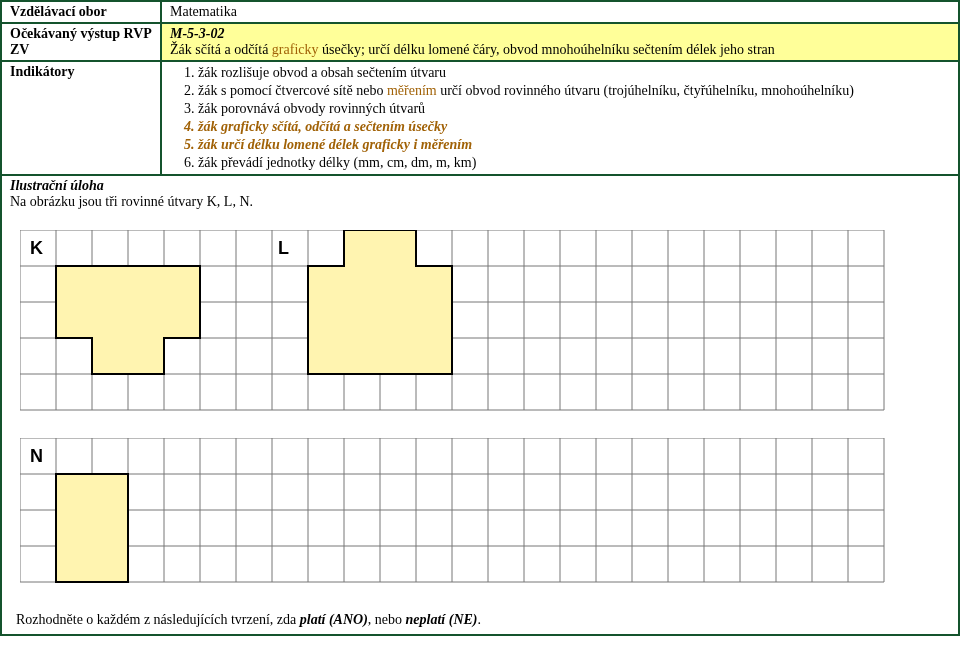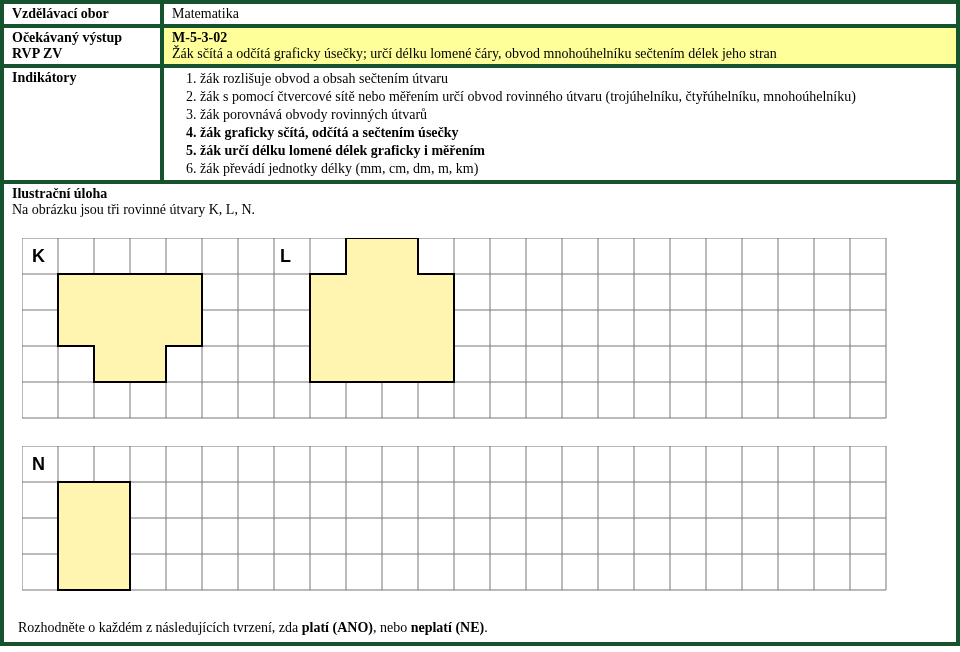--- a/index.html
+++ b/index.html
@@ -9,28 +9,28 @@
     font-family: "Times New Roman", Times, serif;
     font-size: 14px;
     background: #fff;
     width: 960px;
   }
   .table {
     border-collapse: collapse;
     width: 100%;
   }
   .table td {
-    border: 4px solid #14532d;
+    border: 2px solid #14532d;
     padding: 2px 8px;
     vertical-align: top;
   }
   .label-col { width: 160px; font-weight: bold; }
   .hl-row td:nth-child(2) { background: #ffff99; }
-  .red { color: #000000; }
-  .bold { font-weight: bold; }
+  .red { color: #a16207; }
+  .bold { font-weight: bold; font-style: italic; }
   ol.ind { margin: 0; padding-left: 28px; }
   ol.ind li { padding: 1px 0; }
   .grid-wrap {
     padding: 20px 10px 10px 10px;
   }
   svg.grid { display: block; }
   .grid-line { stroke: #777; stroke-width: 1; }
   .shape { fill: #fff4b0; stroke: #000; stroke-width: 2; }
   .letter { font-family: Arial, sans-serif; font-weight: bold; font-size: 18px; fill: #000; }
   .final {

